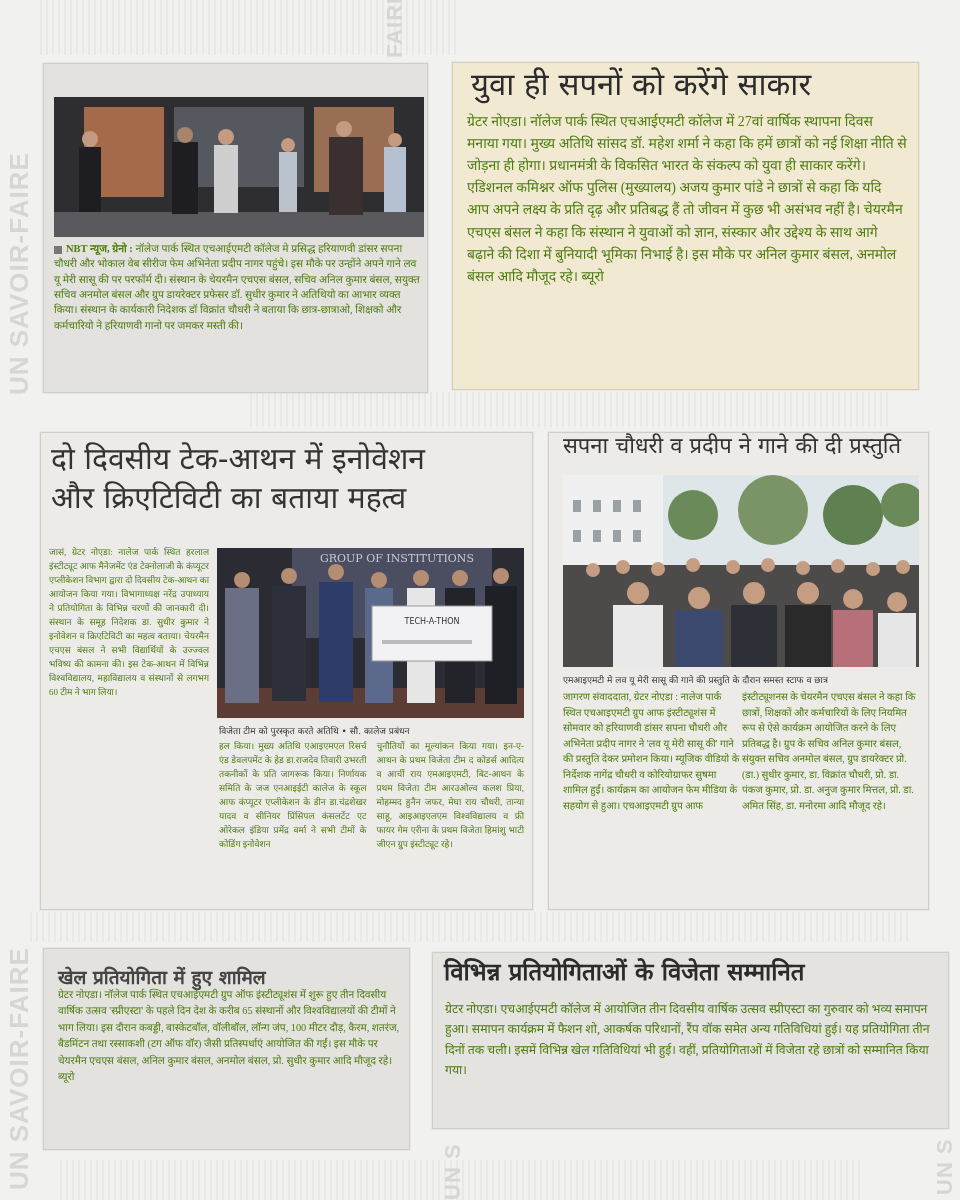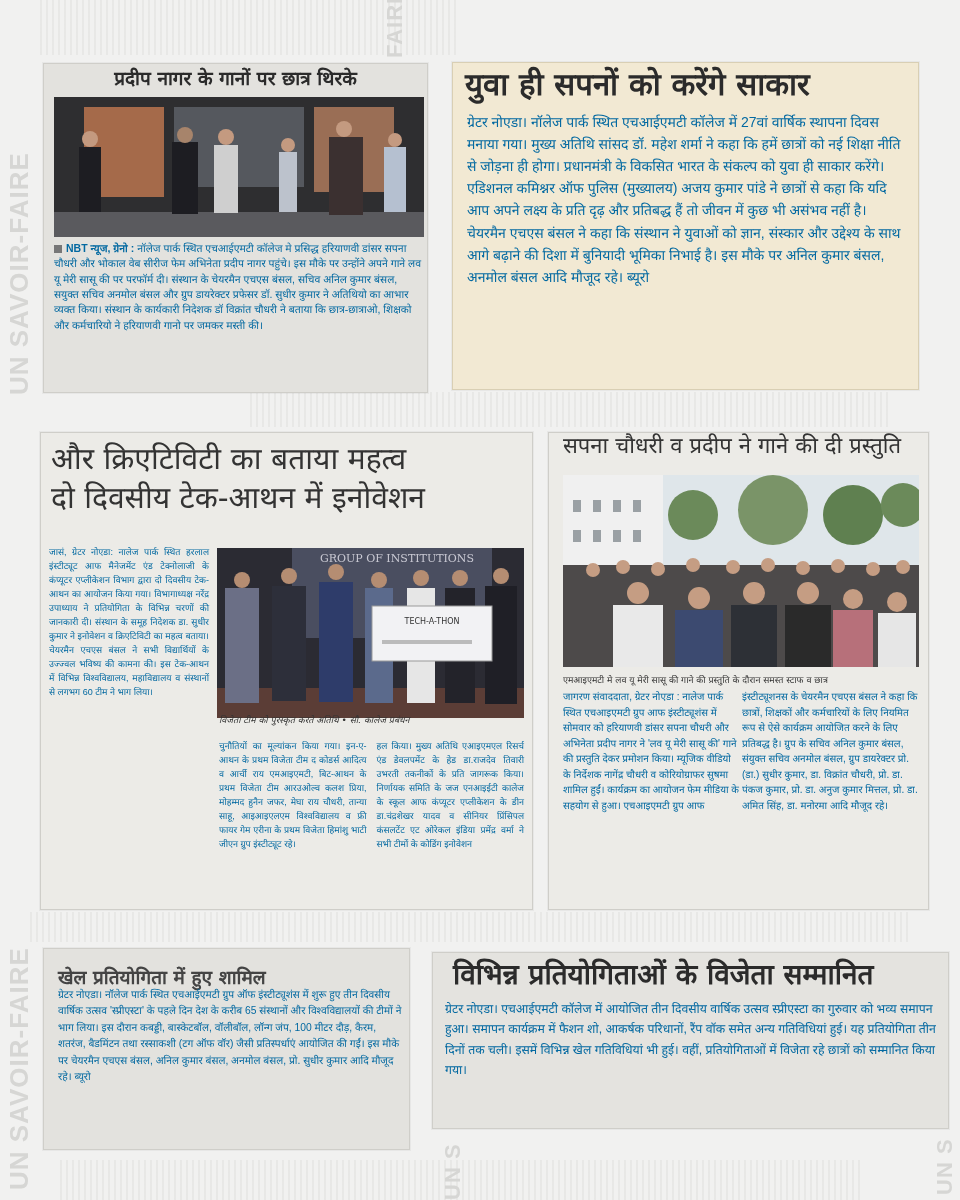--- a/index.html
+++ b/index.html
@@ -39,22 +39,22 @@
   .clip.gray { background: #e3e2de; }
 
   .hl {
     font-family: "DejaVu Sans", sans-serif;
     font-weight: bold;
     color: #2b2b2b;
     line-height: 1.15;
   }
   .hl.light { font-weight: normal; color: #333; }
   .body-text {
-    font-family: Liberation Sans, sans-serif;
-    color: #0369a1;
+    font-family: Liberation Serif, serif;
+    color: #4d7c0f;
     line-height: 1.42;
   }
   .photo {
     position: absolute;
     overflow: hidden;
   }
   .photo svg { display: block; width: 100%; height: 100%; }
   .caption {
     position: absolute;
     font-size: 9px;
@@ -76,21 +76,20 @@
   <div class="strip" style="left:30px;top:912px;width:880px;height:30px;"></div>
   <div class="strip" style="left:60px;top:1160px;width:800px;height:40px;"></div>
   <span class="vword" style="left:4px;top:395px;font-size:26px;">UN SAVOIR-FAIRE</span>
   <span class="vword" style="left:382px;top:58px;font-size:22px;">FAIRE</span>
   <span class="vword" style="left:4px;top:1190px;font-size:26px;">UN SAVOIR-FAIRE</span>
   <span class="vword" style="left:932px;top:1195px;font-size:22px;">UN S</span>
   <span class="vword" style="left:440px;top:1200px;font-size:22px;">UN S</span>
 </div>
 
 <div class="clip gray" style="left:43px;top:63px;width:385px;height:330px;">
-  <div class="hl" style="position:absolute;left:0;top:4px;width:100%;text-align:center;font-size:19px;">प्रदीप नागर के गानों पर छात्र थिरके</div>
   <div class="photo" style="left:10px;top:33px;width:370px;height:140px;">
     <svg viewBox="0 0 370 140" preserveAspectRatio="none">
       <rect width="370" height="140" fill="#2e2e30"></rect>
       <rect x="30" y="10" width="80" height="90" fill="#a56a4a"></rect>
       <rect x="260" y="10" width="80" height="85" fill="#9a6e55"></rect>
       <rect x="120" y="10" width="130" height="80" fill="#55585e"></rect>
       <rect x="0" y="115" width="370" height="25" fill="#5a5a5e"></rect>
       <g fill="#1d1d22">
         <rect x="25" y="50" width="22" height="65"></rect>
           <circle cx="36" cy="42" r="8" fill="#c49a80"></circle>
@@ -107,31 +106,31 @@
       </g>
     </svg>
   </div>
   <div class="body-text" style="position:absolute;left:10px;top:177px;width:368px;font-size:10.5px;line-height:1.46;">
     <span class="bullet"></span><span class="dateline">NBT न्यूज, ग्रेनो :</span>
     <span>नॉलेज पार्क स्थित एचआईएमटी कॉलेज मे प्रसिद्ध हरियाणवी डांसर सपना चौधरी और भोकाल वेब सीरीज फेम अभिनेता प्रदीप नागर पहुंचे। इस मौके पर उन्होंने अपने गाने लव यू मेरी सासू की पर परफॉर्म दी। संस्थान के चेयरमैन एचएस बंसल, सचिव अनिल कुमार बंसल, सयुक्त सचिव अनमोल बंसल और ग्रुप डायरेक्टर प्रफेसर डॉ. सुधीर कुमार ने अतिथियो का आभार व्यक्त किया। संस्थान के कार्यकारी निदेशक डॉ विक्रांत चौधरी ने बताया कि छात्र-छात्राओ, शिक्षको और कर्मचारियो ने हरियाणवी गानो पर जमकर मस्ती की।</span>
   </div>
 </div>
 
 <div class="clip cream" style="left:452px;top:62px;width:467px;height:328px;">
-  <div class="hl" style="position:absolute;left:12px;top:4px;font-size:31px;font-weight:bold;">युवा ही सपनों को करेंगे साकार</div>
+  <div class="hl" style="position:absolute;left:18px;top:4px;font-size:31px;font-weight:normal;">युवा ही सपनों को करेंगे साकार</div>
   <div class="body-text" style="position:absolute;left:14px;top:48px;width:440px;font-size:14px;line-height:1.58;">
     <span>ग्रेटर नोएडा।</span>
     <span>नॉलेज पार्क स्थित एचआईएमटी कॉलेज में 27वां वार्षिक स्थापना दिवस मनाया गया। मुख्य अतिथि सांसद डॉ. महेश शर्मा ने कहा कि हमें छात्रों को नई शिक्षा नीति से जोड़ना ही होगा। प्रधानमंत्री के विकसित भारत के संकल्प को युवा ही साकार करेंगे। एडिशनल कमिश्नर ऑफ पुलिस (मुख्यालय) अजय कुमार पांडे ने छात्रों से कहा कि यदि आप अपने लक्ष्य के प्रति दृढ़ और प्रतिबद्ध हैं तो जीवन में कुछ भी असंभव नहीं है। चेयरमैन एचएस बंसल ने कहा कि संस्थान ने युवाओं को ज्ञान, संस्कार और उद्देश्य के साथ आगे बढ़ाने की दिशा में बुनियादी भूमिका निभाई है। इस मौके पर अनिल कुमार बंसल, अनमोल बंसल आदि मौजूद रहे। ब्यूरो</span>
   </div>
 </div>
 
 <div class="clip" style="left:40px;top:432px;width:493px;height:478px;">
   <div class="hl light" style="position:absolute;left:10px;top:6px;font-size:30px;line-height:1.3;">
+    <div>दो दिवसीय टेक-आथन में इनोवेशन</div>
     <div>और क्रिएटिविटी का बताया महत्व</div>
-    <div>दो दिवसीय टेक-आथन में इनोवेशन</div>
   </div>
   <div class="body-text" style="position:absolute;left:8px;top:112px;width:160px;font-size:9px;line-height:1.56;text-align:justify;">
     <p>जासं, ग्रेटर नोएडा: नालेज पार्क स्थित हरलाल इंस्टीट्यूट आफ मैनेजमेंट एंड टेक्नोलाजी के कंप्यूटर एप्लीकेशन विभाग द्वारा दो दिवसीय टेक-आथन का आयोजन किया गया। विभागाध्यक्ष नरेंद्र उपाध्याय ने प्रतियोगिता के विभिन्न चरणों की जानकारी दी। संस्थान के समूह निदेशक डा. सुधीर कुमार ने इनोवेशन व क्रिएटिविटी का महत्व बताया। चेयरमैन एचएस बंसल ने सभी विद्यार्थियों के उज्ज्वल भविष्य की कामना की। इस टेक-आथन में विभिन्न विश्वविद्यालय, महाविद्यालय व संस्थानों से लगभग 60 टीम ने भाग लिया।</p>
   </div>
   <div class="photo" style="left:176px;top:115px;width:307px;height:170px;">
     <svg viewBox="0 0 307 170" preserveAspectRatio="none">
       <rect width="307" height="170" fill="#2b2b33"></rect>
       <rect x="75" y="0" width="200" height="90" fill="#4a4e60"></rect>
       <text x="180" y="14" fill="#c9c9d3" font-size="11" font-family="DejaVu Serif, serif" text-anchor="middle">GROUP OF INSTITUTIONS</text>
       <rect x="0" y="140" width="307" height="30" fill="#5b3d36"></rect>
@@ -149,24 +148,24 @@
         <rect x="228" y="40" width="30" height="115" fill="#23232a"></rect>
           <circle cx="243" cy="30" r="8" fill="#b58d72"></circle>
         <rect x="268" y="38" width="32" height="118" fill="#1f1f26"></rect>
           <circle cx="284" cy="28" r="8" fill="#b58d72"></circle>
         <rect x="155" y="58" width="120" height="55" fill="#f2f2f4" stroke="#999" stroke-width="1"></rect>
         <text x="215" y="76" fill="#333" font-size="8" font-family="DejaVu Sans, sans-serif" text-anchor="middle">TECH-A-THON</text>
         <rect x="165" y="92" width="90" height="4" fill="#bbb"></rect>
       </g>
     </svg>
   </div>
-  <div class="caption" style="left:178px;top:280px;width:305px;font-style:italic;">विजेता टीम को पुरस्कृत करते अतिथि • सौ. कालेज प्रबंधन</div>
+  <div class="caption" style="left:178px;top:291px;width:305px;">विजेता टीम को पुरस्कृत करते अतिथि • सौ. कालेज प्रबंधन</div>
   <div class="cols" style="left:178px;top:306px;width:305px;">
+    <div class="col body-text" style="font-size:9px;line-height:1.56;">हल किया। मुख्य अतिथि एआइएमएल रिसर्च एंड डेवलपमेंट के हेड डा.राजदेव तिवारी उभरती तकनीकों के प्रति जागरूक किया। निर्णायक समिति के जज एनआइईटी कालेज के स्कूल आफ कंप्यूटर एप्लीकेशन के डीन डा.चंद्रशेखर यादव व सीनियर प्रिंसिपल कंसलटेंट एट ओरेकल इंडिया प्रमेंद्र वर्मा ने सभी टीमों के कोडिंग इनोवेशन</div>
     <div class="col body-text" style="font-size:9px;line-height:1.56;">चुनौतियों का मूल्यांकन किया गया। इन-ए-आथन के प्रथम विजेता टीम द कोडर्स आदित्य व आर्ची राय एमआइएमटी, बिट-आथन के प्रथम विजेता टीम आरउओल्व कलश प्रिया, मोहम्मद हुनैन जफर, मेघा राय चौधरी, तान्या साहू, आइआइएलएम विश्वविद्यालय व फ्री फायर गेम एरीना के प्रथम विजेता हिमांशु भाटी जीएन ग्रुप इंस्टीट्यूट रहे।</div>
-    <div class="col body-text" style="font-size:9px;line-height:1.56;">हल किया। मुख्य अतिथि एआइएमएल रिसर्च एंड डेवलपमेंट के हेड डा.राजदेव तिवारी उभरती तकनीकों के प्रति जागरूक किया। निर्णायक समिति के जज एनआइईटी कालेज के स्कूल आफ कंप्यूटर एप्लीकेशन के डीन डा.चंद्रशेखर यादव व सीनियर प्रिंसिपल कंसलटेंट एट ओरेकल इंडिया प्रमेंद्र वर्मा ने सभी टीमों के कोडिंग इनोवेशन</div>
   </div>
 </div>
 
 <div class="clip" style="left:548px;top:432px;width:381px;height:478px;">
   <div class="hl light" style="position:absolute;left:14px;top:0;font-size:22px;">सपना चौधरी व प्रदीप ने गाने की दी प्रस्तुति</div>
   <div class="photo" style="left:14px;top:42px;width:356px;height:192px;">
     <svg viewBox="0 0 356 192" preserveAspectRatio="none">
       <rect width="356" height="192" fill="#dfe6ea"></rect>
       <rect x="0" y="0" width="100" height="90" fill="#f0f0f0"></rect>
       <g fill="#9aa0a4">
@@ -219,18 +218,18 @@
 
 <div class="clip gray" style="left:43px;top:948px;width:367px;height:202px;">
   <div class="hl light" style="position:absolute;left:14px;top:18px;font-size:19px;font-weight:bold;color:#444;">खेल प्रतियोगिता में हुए शामिल</div>
   <div class="body-text" style="position:absolute;left:14px;top:38px;width:345px;font-size:10.3px;line-height:1.6;">
     <span>ग्रेटर नोएडा।</span>
     <span>नॉलेज पार्क स्थित एचआईएमटी ग्रुप ऑफ इंस्टीट्यूशंस में शुरू हुए तीन दिवसीय वार्षिक उत्सव 'स्प्रीएस्टा' के पहले दिन देश के करीब 65 संस्थानों और विश्वविद्यालयों की टीमों ने भाग लिया। इस दौरान कबड्डी, बास्केटबॉल, वॉलीबॉल, लॉन्ग जंप, 100 मीटर दौड़, कैरम, शतरंज, बैडमिंटन तथा रस्साकशी (टग ऑफ वॉर) जैसी प्रतिस्पर्धाएं आयोजित की गईं। इस मौके पर चेयरमैन एचएस बंसल, अनिल कुमार बंसल, अनमोल बंसल, प्रो. सुधीर कुमार आदि मौजूद रहे। ब्यूरो</span>
   </div>
 </div>
 
 <div class="clip gray" style="left:432px;top:952px;width:517px;height:177px;background:#e4e3df;">
-  <div class="hl" style="position:absolute;left:20px;top:6px;font-size:28px;">विभिन्न प्रतियोगिताओं के विजेता सम्मानित</div>
+  <div class="hl" style="position:absolute;left:11px;top:6px;font-size:24px;">विभिन्न प्रतियोगिताओं के विजेता सम्मानित</div>
   <div class="body-text" style="position:absolute;left:12px;top:46px;width:495px;font-size:12.3px;line-height:1.66;">
     <span>ग्रेटर नोएडा।</span>
     <span>एचआईएमटी कॉलेज में आयोजित तीन दिवसीय वार्षिक उत्सव स्प्रीएस्टा का गुरुवार को भव्य समापन हुआ। समापन कार्यक्रम में फैशन शो, आकर्षक परिधानों, रैंप वॉक समेत अन्य गतिविधियां हुई। यह प्रतियोगिता तीन दिनों तक चली। इसमें विभिन्न खेल गतिविधियां भी हुई। वहीं, प्रतियोगिताओं में विजेता रहे छात्रों को सम्मानित किया गया।</span>
   </div>
 </div>
 
 </body></html>

